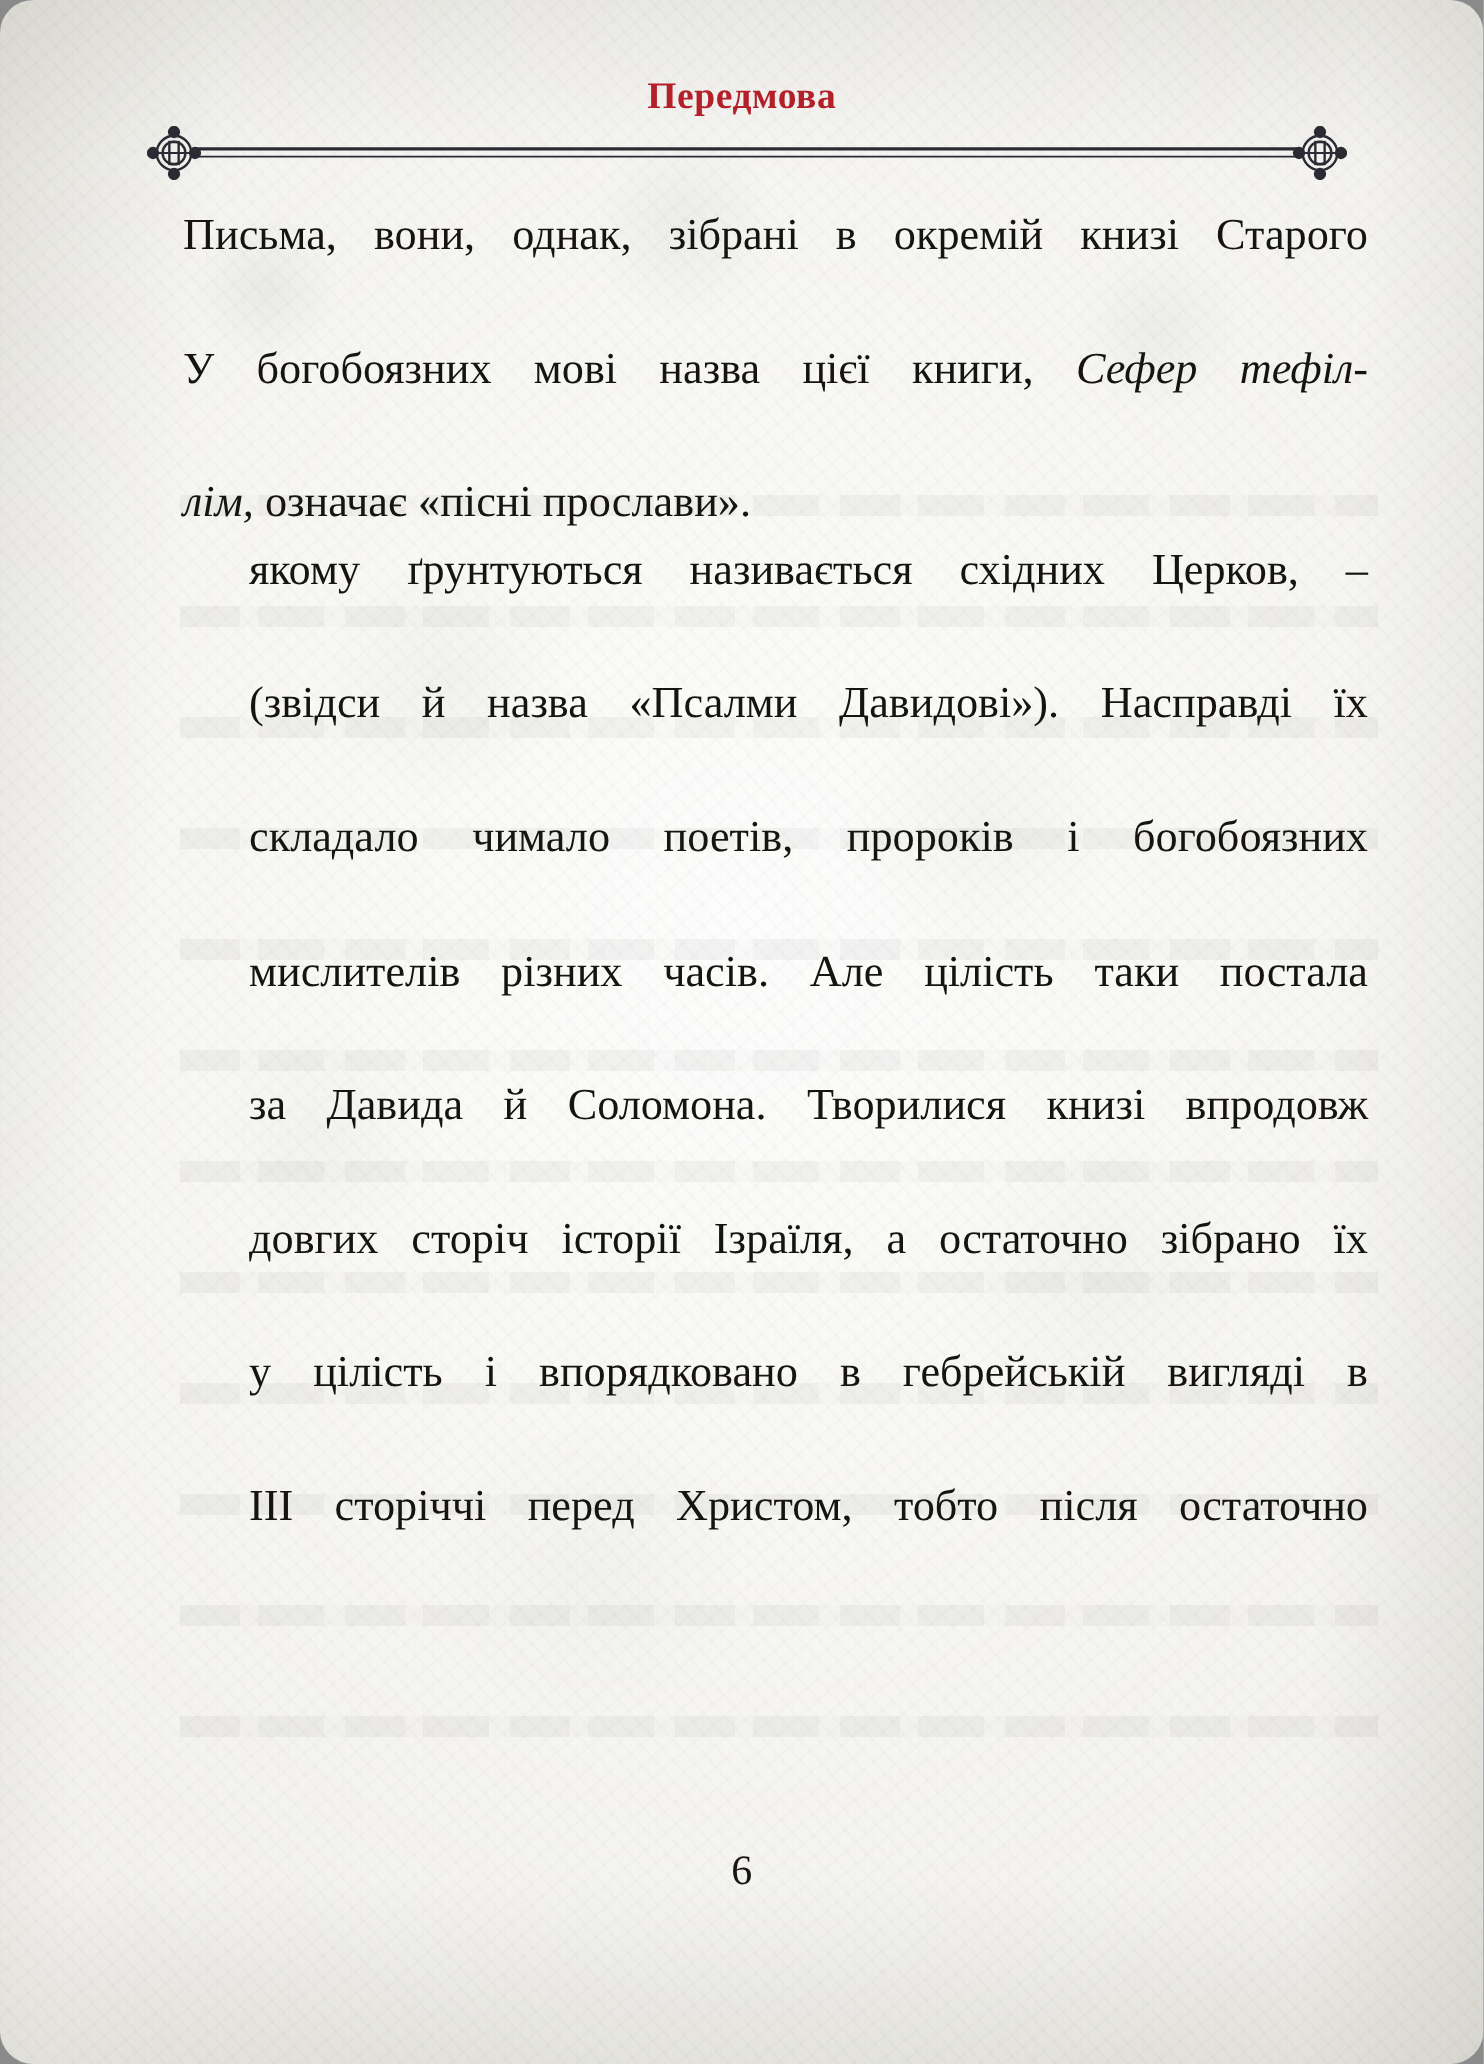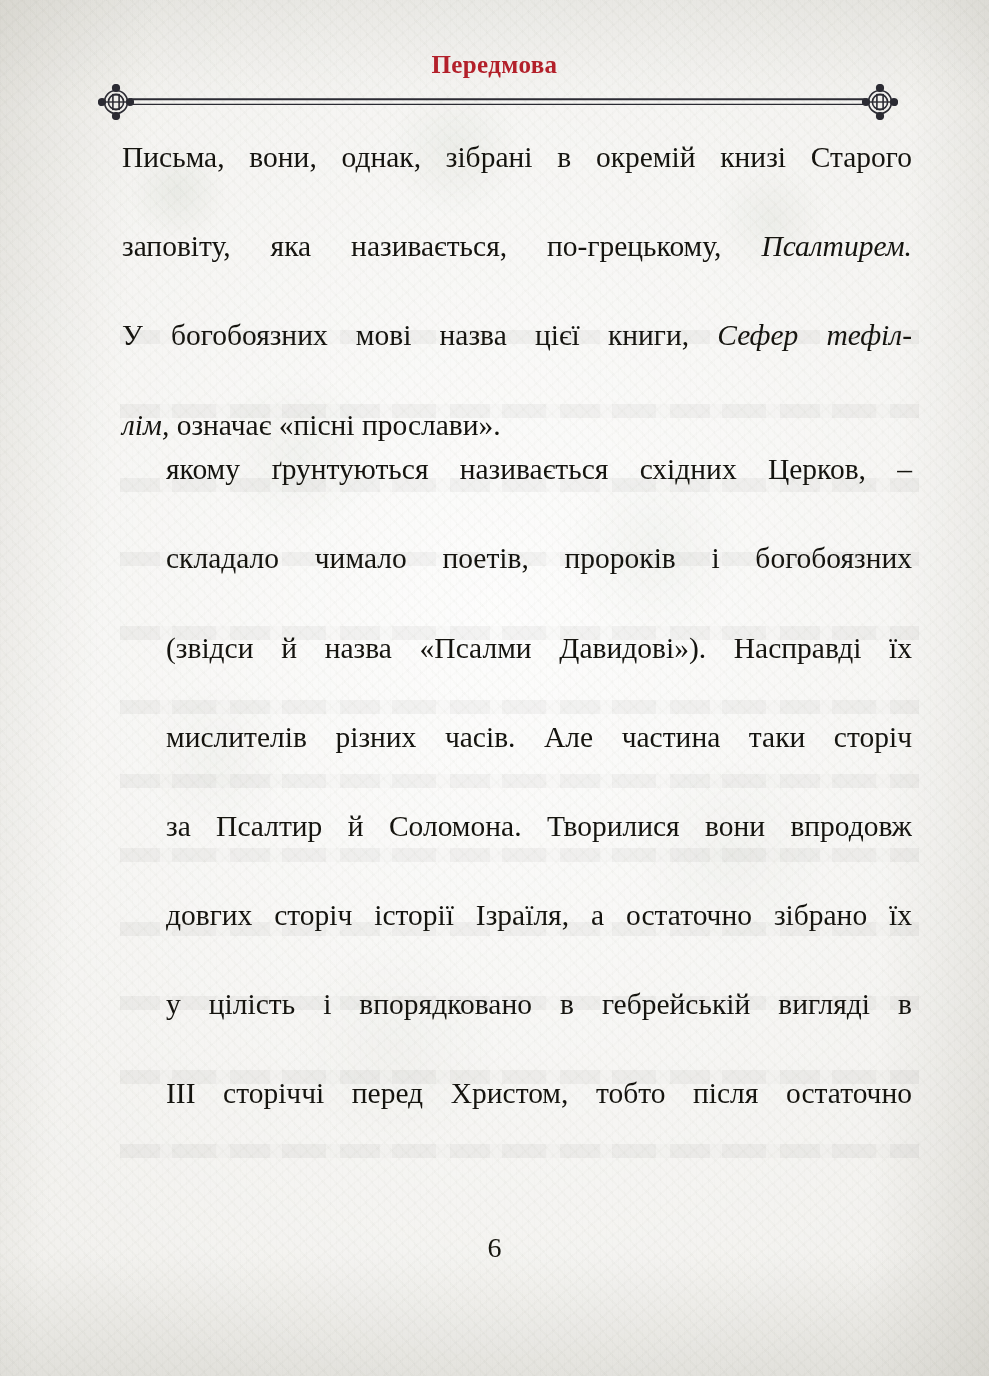--- a/index.html
+++ b/index.html
@@ -18,20 +18,21 @@
     background-color: #f2f1ee;
     background-image:
       
       radial-gradient(ellipse 120% 95% at 50% 45%, rgba(255,255,255,0.85) 0%, rgba(255,255,255,0.0) 62%),
       linear-gradient(95deg, rgba(208,206,198,0.55) 0%, rgba(255,255,255,0) 14%),
       linear-gradient(272deg, rgba(204,202,194,0.50) 0%, rgba(255,255,255,0) 12%),
       linear-gradient(0deg, rgba(206,205,197,0.45) 0%, rgba(255,255,255,0) 9%),
       linear-gradient(180deg, rgba(206,205,197,0.40) 0%, rgba(255,255,255,0) 8%);
     font-family: "Liberation Serif", "DejaVu Serif", serif;
     color: #14140f;
+    border-radius: 22px;
   }
 
   
   .paper-texture {
     position: absolute;
     inset: 0;
     pointer-events: none;
     opacity: 0.5;
     background-image:
       repeating-linear-gradient(48deg, rgba(150,160,140,0.07) 0 2px, rgba(255,255,255,0) 2px 9px),
@@ -207,30 +208,29 @@
             <path d="M33 15.2 H767" stroke-width="2.1"></path>
             <path d="M33 20.4 H767" stroke-width="1.1"></path>
           </g>
         </g>
       </svg>
     </div>
 
     <div class="body-text">
         <p>
           <span class="line justify"><span>Письма, вони, однак, зібрані в окремій книзі Старого</span></span>
-          <span class="line justify"><span>заповіту, яка називається, по-грецькому, </span><i>Псалтирем.</i></span>
           <span class="line justify"><span>У богобоязних мові назва цієї книги, </span><i>Сефер тефіл-</i></span>
           <span class="line"><i>лім,</i><span> означає «пісні прослави».</span></span>
         </p>
         <p class="indent">
           <span class="line justify"><span>якому ґрунтуються називається східних Церков, –</span></span>
+          <span class="line justify"><span>(звідси й назва «Псалми Давидові»). Насправді їх</span></span>
           <span class="line justify"><span>складало чимало поетів, пророків і богобоязних</span></span>
-          <span class="line justify"><span>(звідси й назва «Псалми Давидові»). Насправді їх</span></span>
-          <span class="line justify"><span>мислителів різних часів. Але частина таки сторіч</span></span>
-          <span class="line justify"><span>за Псалтир й Соломона. Творилися вони впродовж</span></span>
+          <span class="line justify"><span>мислителів різних часів. Але цілість таки постала</span></span>
+          <span class="line justify"><span>за Давида й Соломона. Творилися книзі впродовж</span></span>
           <span class="line justify"><span>довгих сторіч історії Ізраїля, а остаточно зібрано їх</span></span>
           <span class="line justify"><span>у цілість і впорядковано в гебрейській вигляді в</span></span>
           <span class="line justify"><span>III сторіччі перед Христом, тобто після остаточно</span></span>
         </p>
       </div>
 
     <div class="folio">6</div>
 
   </div>
 </div>

